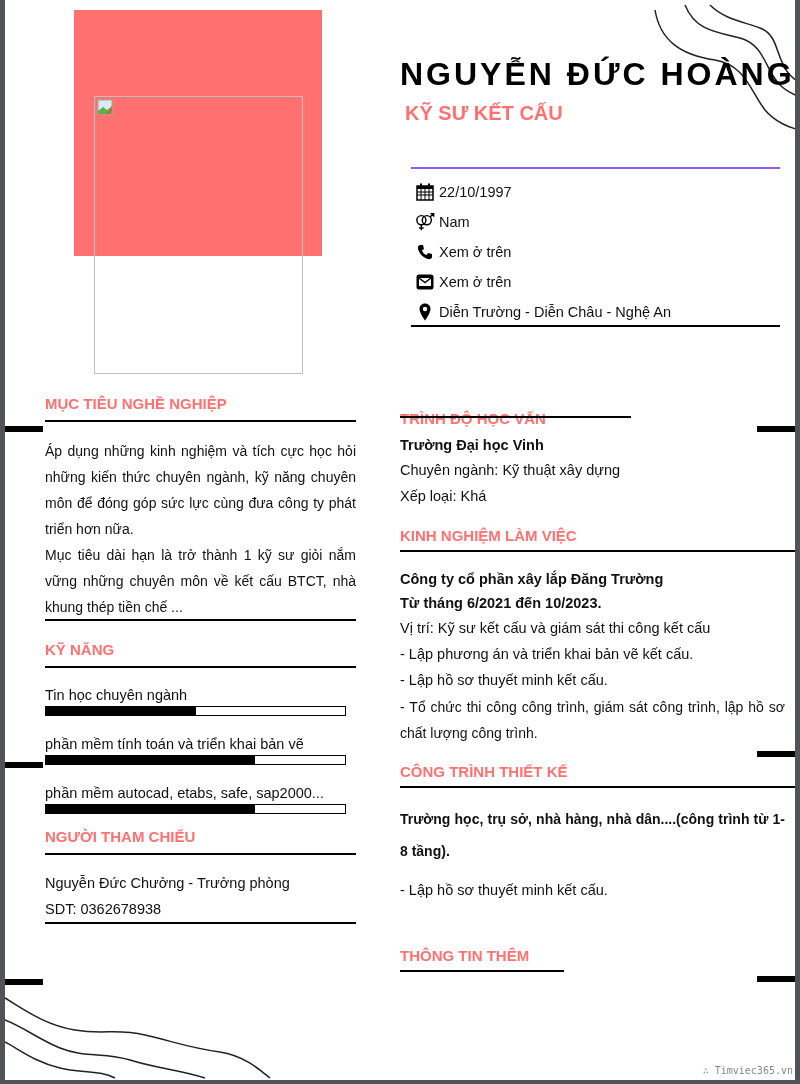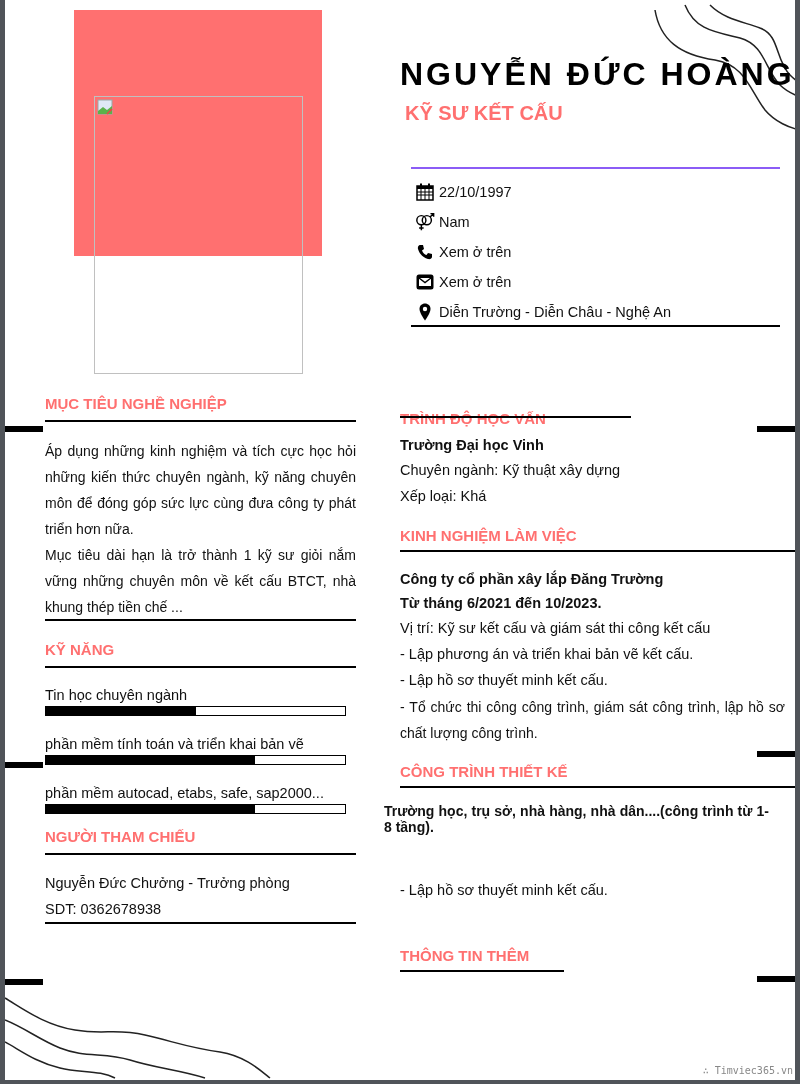--- a/index.html
+++ b/index.html
@@ -161,20 +161,20 @@
   <div class="rule" style="left:395px;top:550px;width:395px;"></div>
   <div class="line bold" style="left:395px;top:571px;">Công ty cổ phần xây lắp Đăng Trường</div>
   <div class="line bold" style="left:395px;top:595px;">Từ tháng 6/2021 đến 10/2023.</div>
   <div class="line" style="left:395px;top:620px;">Vị trí: Kỹ sư kết cấu và giám sát thi công kết cấu</div>
   <div class="line" style="left:395px;top:646px;">- Lập phương án và triển khai bản vẽ kết cấu.</div>
   <div class="line" style="left:395px;top:672px;">- Lập hồ sơ thuyết minh kết cấu.</div>
   <div class="para" style="left:395px;top:694px;width:385px;">- Tổ chức thi công công trình, giám sát công trình, lập hồ sơ chất lượng công trình.</div>
 
   <div class="sec-title" style="left:395px;top:763px;">CÔNG TRÌNH THIẾT KẾ</div>
   <div class="rule" style="left:395px;top:786px;width:395px;"></div>
-  <div class="para bold" style="left:379px;top:803px;width:385px;line-height:16px;">Trường học, trụ sở, nhà hàng, nhà dân....(công trình từ 1-8 tầng).</div>
+  <div class="para bold" style="left:395px;top:803px;width:385px;line-height:32px;">Trường học, trụ sở, nhà hàng, nhà dân....(công trình từ 1-8 tầng).</div>
   <div class="line" style="left:395px;top:882px;">- Lập hồ sơ thuyết minh kết cấu.</div>
 
   <div class="sec-title" style="left:395px;top:947px;">THÔNG TIN THÊM</div>
   <div class="rule" style="left:395px;top:970px;width:164px;"></div>
 
   <div class="abs watermark">∴ Timviec365.vn</div>
 </div>
 
 </body></html>

